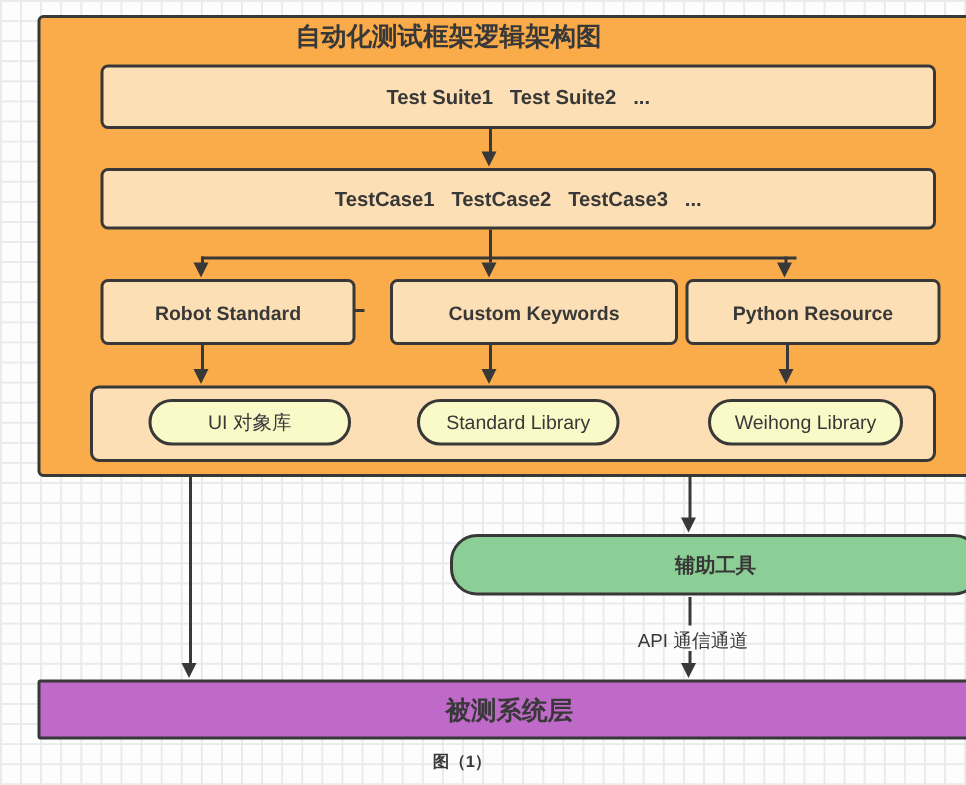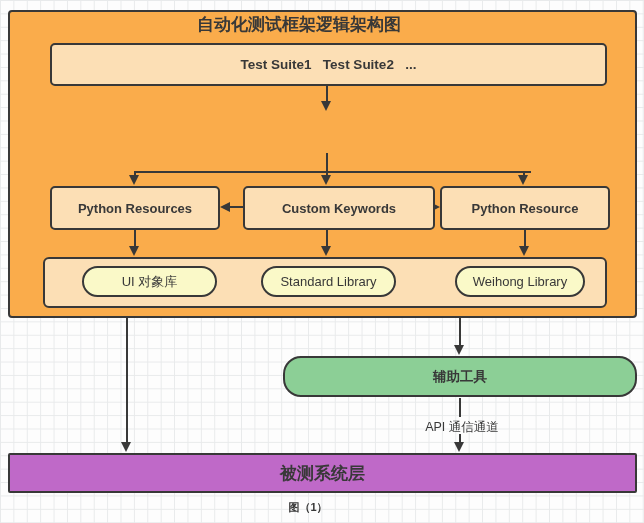--- a/index.html
+++ b/index.html
@@ -11,20 +11,21 @@
       linear-gradient(var(--grid-line, #e8eaeb) 1px, transparent 1px),
       linear-gradient(90deg, var(--grid-line, #e8eaeb) 1px, transparent 1px);
     background-size: 13.4px 13.4px;
   }
   .box {
     position:absolute; box-sizing:border-box;
     border:2px solid var(--line-color, #383838);
     display:flex; align-items:center; justify-content:center;
     color: var(--line-color, #383838);
     text-align:center;
+    margin-left:17px;
   }
   .container-box {
     background: var(--container-fill, #FAAC4B);
     border-width:2.5px; border-radius:4px;
   }
   .peach {
     background: var(--node-fill, #FCDFB5);
     border-radius:5px; font-weight:bold; font-size:13px;
   }
   .row-label { white-space:pre; font-size:13.5px; }
@@ -93,23 +94,26 @@
   <div class="ah ah-down" style="left:454px; top:345px;"></div>
 
   <div class="vline" style="left:459px; top:398px; width:2px; height:19px;"></div>
   <div class="vline" style="left:459px; top:434px; width:2px; height:9px;"></div>
   <div class="ah ah-down" style="left:454px; top:442px;"></div>
 
   <div class="box peach row-label" style="left:50px; top:43px; width:557px; height:43px;">
     <span>Test Suite1   Test Suite2   ...</span>
   </div>
 
+  <div class="box peach row-label" style="left:50px; top:112px; width:557px; height:41px;">
+    <span>TestCase1   TestCase2   TestCase3   ...</span>
+  </div>
 
   <div class="box peach" style="left:50px; top:186px; width:170px; height:44px;">
-    <span>Python Resources</span>
+    <span>Robot Standard</span>
   </div>
   <div class="box peach" style="left:243px; top:186px; width:192px; height:44px;">
     <span>Custom Keywords</span>
   </div>
   <div class="box peach" style="left:440px; top:186px; width:170px; height:44px;">
     <span>Python Resource</span>
   </div>
 
   <div class="box libs-strip" style="left:43px; top:257px; width:564px; height:51px;"></div>
 

